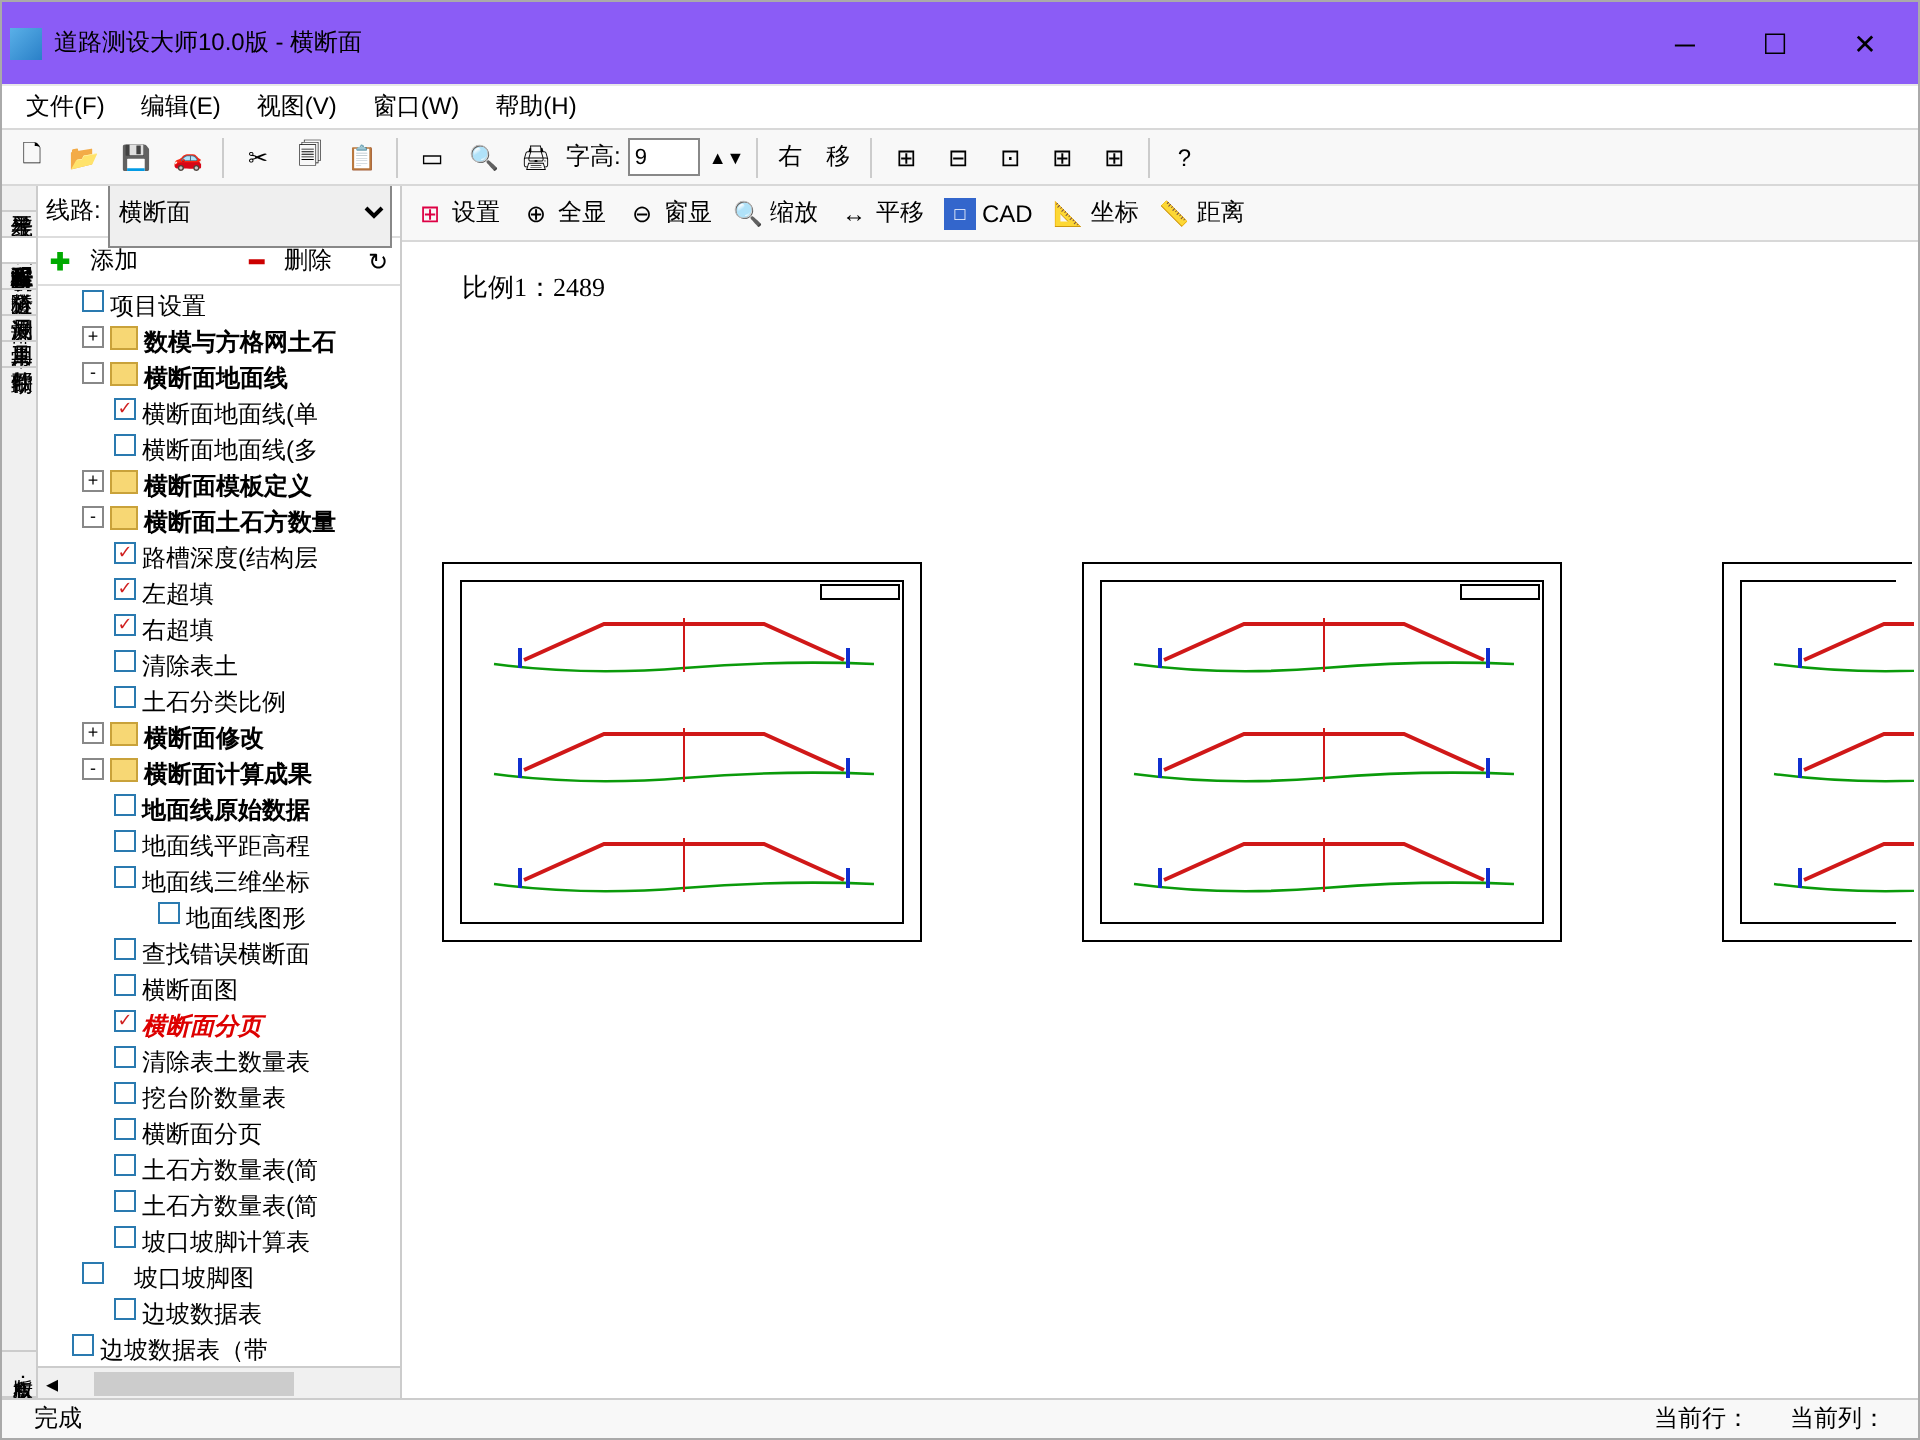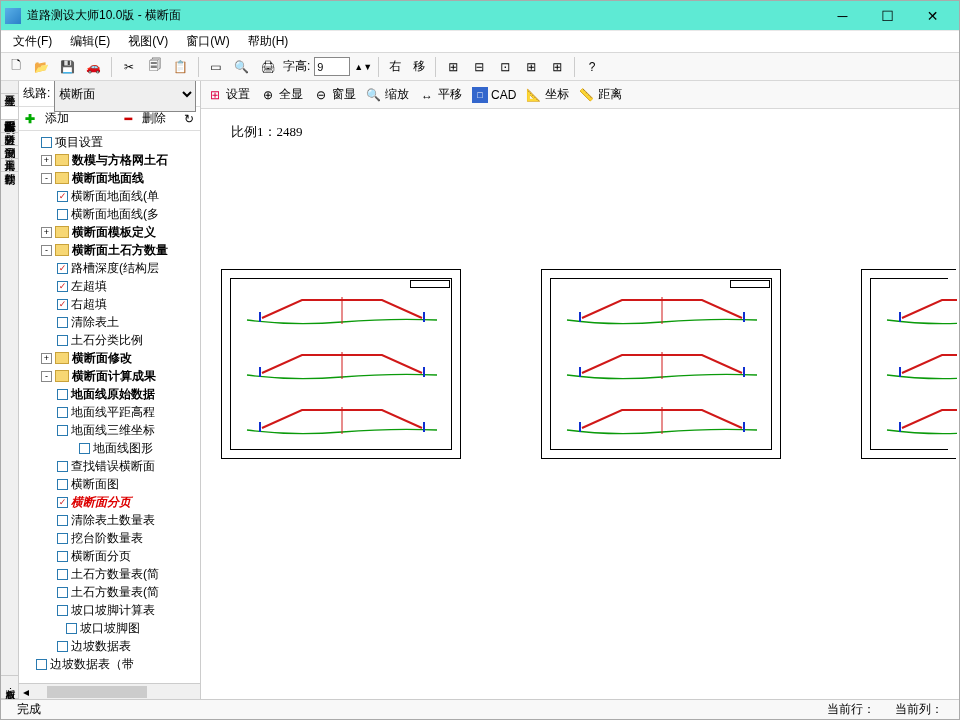--- a/index.html
+++ b/index.html
@@ -1,18 +1,18 @@
 <!DOCTYPE html>
 <html><head>
 <meta charset="utf-8">
 <style>
 * { box-sizing: border-box; margin: 0; padding: 0; }
 body { font-family: "Microsoft YaHei", SimSun, sans-serif; font-size: 12px; background: #fff; overflow: hidden; }
 .window { width: 960px; height: 720px; display: flex; flex-direction: column; border: 1px solid #aaa; }
-.titlebar { height: 30px; background: #5eead4; display: flex; align-items: center; padding: 0 4px; border-bottom: 1px solid #e8e8e8; }
+.titlebar { height: 42px; background: #8b5cf6; display: flex; align-items: center; padding: 0 4px; border-bottom: 1px solid #e8e8e8; }
 .titlebar .app-icon { width: 16px; height: 16px; background: linear-gradient(135deg,#5ab0e8,#2a80c8); margin-right: 6px; }
 .titlebar .title { flex: 1; font-size: 12px; }
 .win-btns { display: flex; }
 .win-btn { width: 45px; height: 28px; display: flex; align-items: center; justify-content: center; font-size: 14px; }
 .menubar { height: 22px; display: flex; align-items: center; padding: 0 4px; border-bottom: 1px solid #d8d8d8; gap: 2px; }
 .menubar .menu-item { padding: 2px 8px; }
 .toolbar1 { height: 28px; display: flex; align-items: center; padding: 0 4px; border-bottom: 1px solid #d8d8d8; gap: 4px; background: #f8f8f8; }
 .tb-btn { width: 22px; height: 22px; display: flex; align-items: center; justify-content: center; border: 1px solid transparent; }
 .tb-sep { width: 1px; height: 20px; background: #ccc; margin: 0 2px; }
 .tb-input { width: 36px; height: 19px; border: 1px solid #888; font-size: 11px; padding: 0 2px; }
@@ -22,21 +22,21 @@
 .vtab { writing-mode: vertical-rl; text-orientation: upright; font-size: 11px; padding: 6px 1px; border-bottom: 1px solid #ccc; text-align: center; cursor: pointer; }
 .vtab.active { background: #fff; font-weight: bold; }
 .vtab-strip .spacer { flex: 1; }
 .tree-panel { flex: 1; display: flex; flex-direction: column; overflow: hidden; }
 .tree-header { height: 26px; display: flex; align-items: center; padding: 0 4px; border-bottom: 1px solid #ddd; gap: 4px; }
 .tree-select { flex: 1; height: 36px; border: 1px solid #888; font-size: 12px; }
 .tree-actions { height: 24px; display: flex; align-items: center; padding: 0 6px; gap: 10px; border-bottom: 1px solid #ddd; }
 .act-add { color: #0a0; font-weight: bold; }
 .act-del { color: #c00; font-weight: bold; }
 .tree { flex: 1; overflow: auto; padding: 2px 0; }
-.tn { display: flex; align-items: center; height: 18px; white-space: nowrap; padding-left: 4px; }
+.tn { display: flex; align-items: flex-start; height: 18px; white-space: nowrap; padding-left: 4px; }
 .tn .exp { width: 11px; height: 11px; border: 1px solid #888; display: flex; align-items: center; justify-content: center; font-size: 9px; margin-right: 3px; background: #fff; line-height: 1; }
 .tn .folder { width: 14px; height: 12px; background: #f7d774; border: 1px solid #c9a23a; margin-right: 3px; }
 .tn .chk { width: 11px; height: 11px; border: 1px solid #2a7ab0; margin-right: 3px; display: flex; align-items: center; justify-content: center; font-size: 9px; color: #d02020; line-height: 1; }
 .tn .lbl { font-size: 12px; }
 .tn .lbl.bold { font-weight: bold; }
 .tn .lbl.hl { color: #d00; font-style: italic; font-weight: bold; }
 .hscroll { height: 16px; background: #f0f0f0; border-top: 1px solid #ccc; display: flex; align-items: center; }
 .hscroll .thumb { width: 100px; height: 12px; background: #ccc; margin-left: 14px; }
 .right-panel { flex: 1; display: flex; flex-direction: column; }
 .toolbar2 { height: 28px; display: flex; align-items: center; padding: 0 6px; border-bottom: 1px solid #d8d8d8; gap: 10px; background: #f8f8f8; }
@@ -236,21 +236,21 @@
               <span class="lbl">土石方数量表(简</span>
             </div>
             <div class="tn" style="padding-left: 38px;">
               <span class="chk"></span>
               <span class="lbl">土石方数量表(简</span>
             </div>
             <div class="tn" style="padding-left: 38px;">
               <span class="chk"></span>
               <span class="lbl">坡口坡脚计算表</span>
             </div>
-            <div class="tn" style="padding-left: 47px;">
+            <div class="tn" style="padding-left: 22px; gap: 12px;">
               <span class="chk"></span>
               <span class="lbl">坡口坡脚图</span>
             </div>
             <div class="tn" style="padding-left: 38px;">
               <span class="chk"></span>
               <span class="lbl">边坡数据表</span>
             </div>
             <div class="tn" style="padding-left: 17px;">
               <span class="chk"></span>
               <span class="lbl">边坡数据表（带</span>

